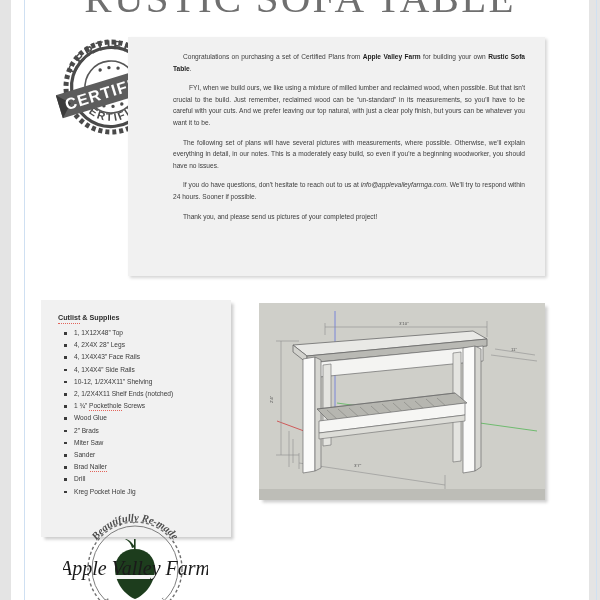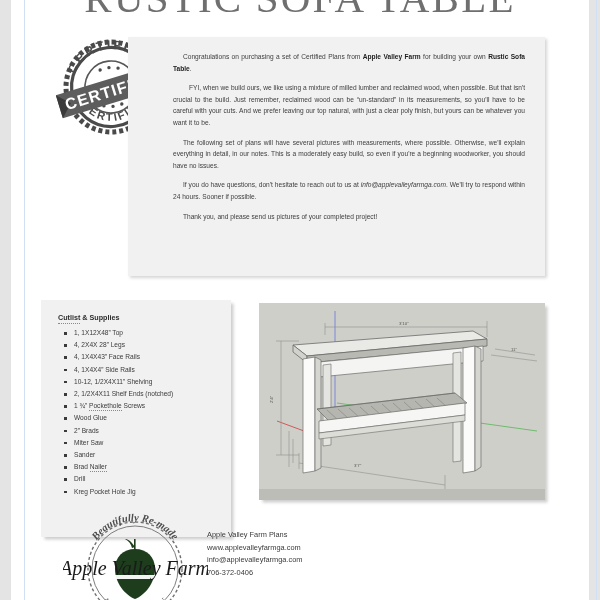--- a/index.html
+++ b/index.html
@@ -349,21 +349,15 @@
         <g fill="#1d3d1d">
           <path d="M72,34 C68,28 65,26 62,26 C66,28 68,31 69,35 Z"></path>
           <rect x="71" y="26" width="1.6" height="10"></rect>
           <path d="M72,36 C60,36 52,44 52,56 C52,70 62,82 72,86 C82,82 92,70 92,56 C92,44 84,36 72,36 Z"></path>
         </g>
         <rect x="50" y="62" width="44" height="4" fill="#ffffff" opacity="0.95"></rect>
         <text x="72" y="62" text-anchor="middle" font-family="'Liberation Serif',serif" font-size="20" font-style="italic" fill="#1a1a1a">Apple Valley Farm</text>
       </svg>
     </div>
 
-    <div class="footer-info">
-        <div>Apple Valley Farm Plans</div>
-        <div>www.applevalleyfarmga.com</div>
-        <div>info@applevalleyfarmga.com</div>
-        <div>706-372-0406</div>
-      </div>
 
   </div>
 </div>
 
 </body></html>

